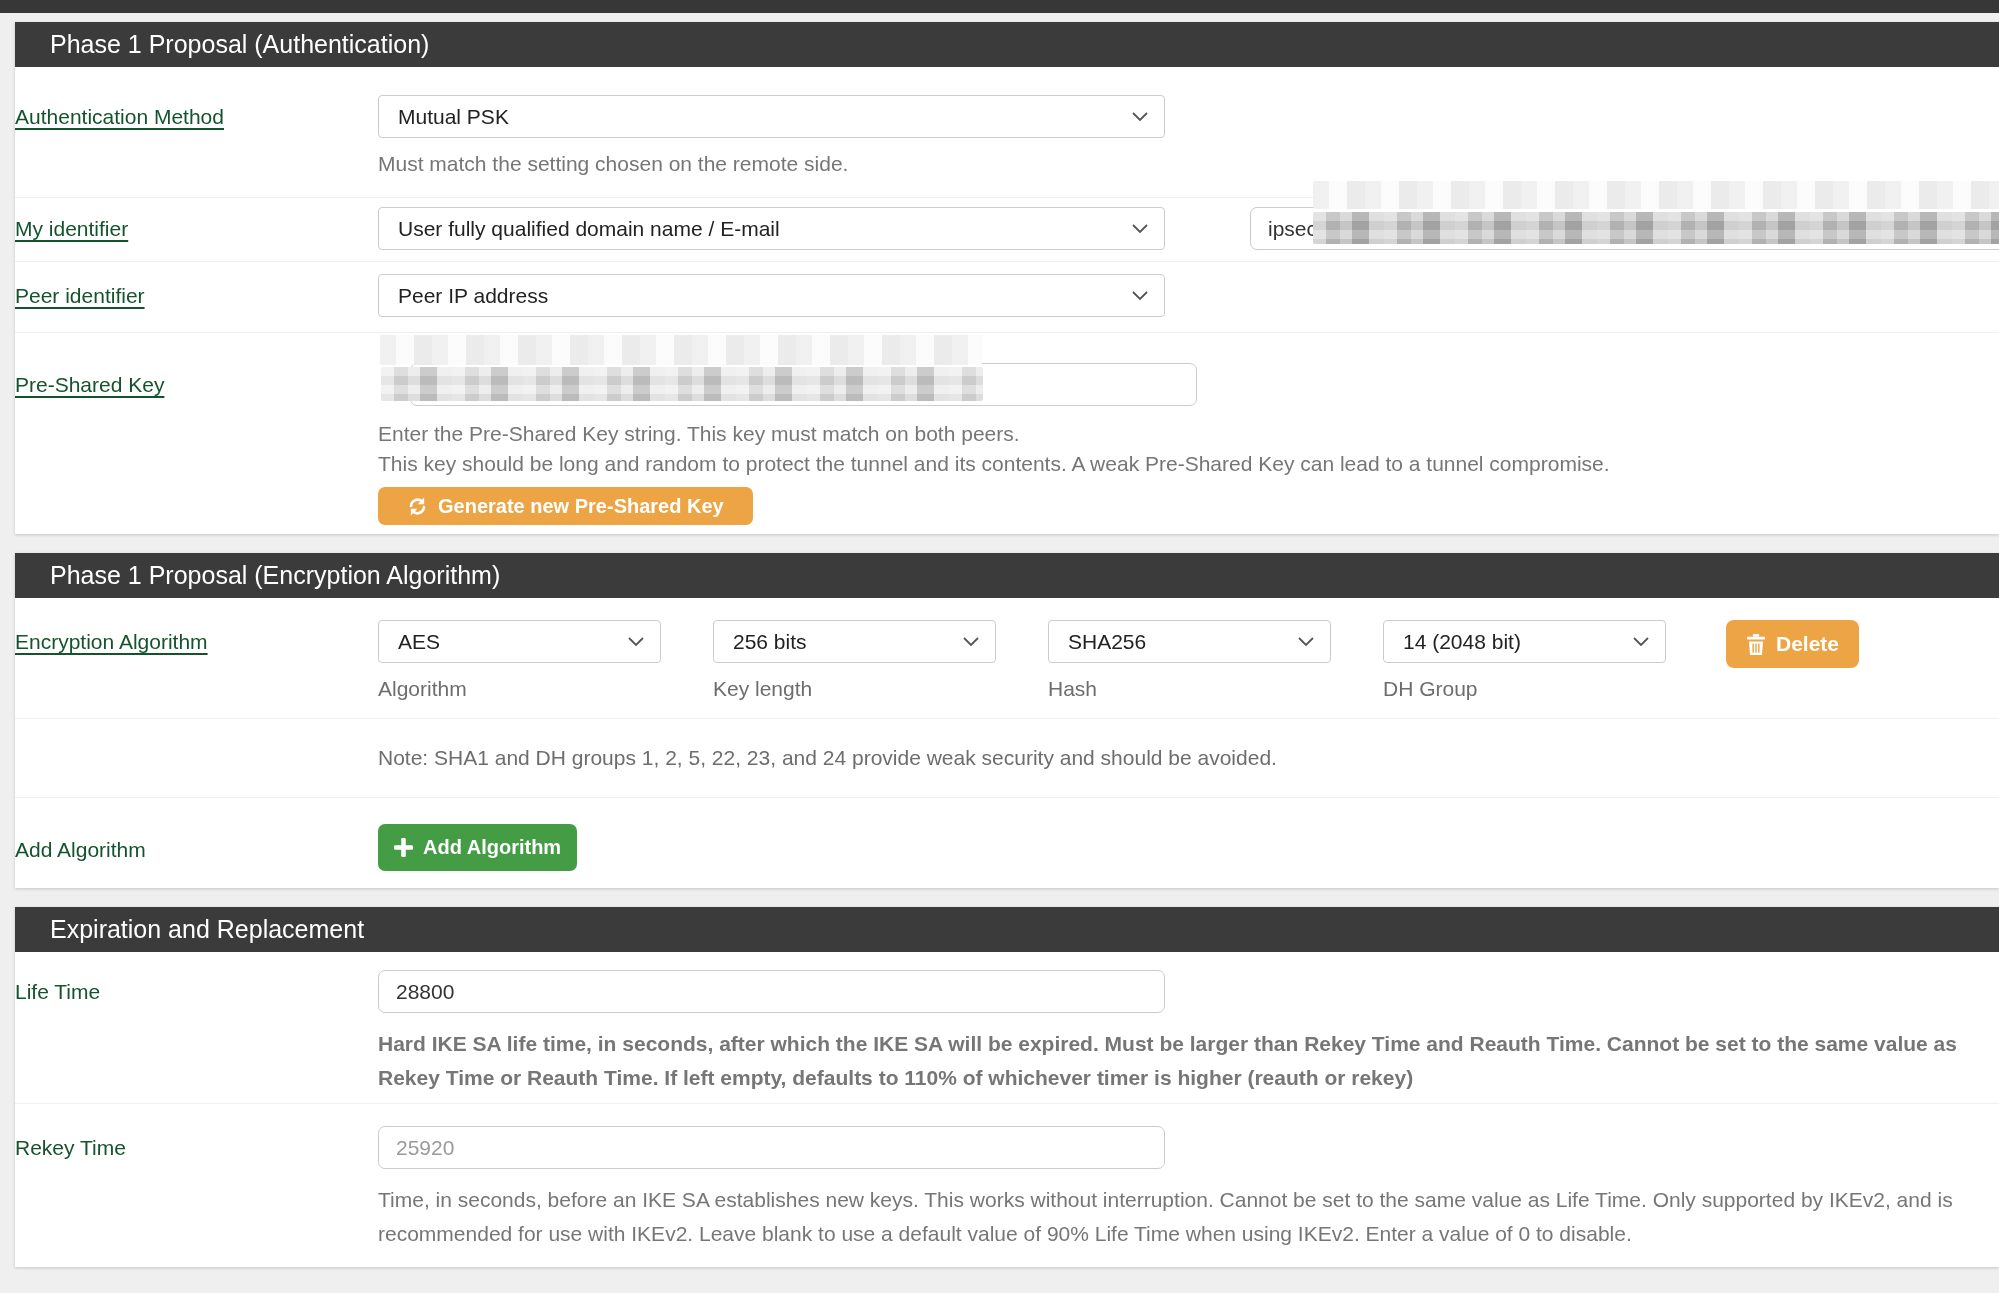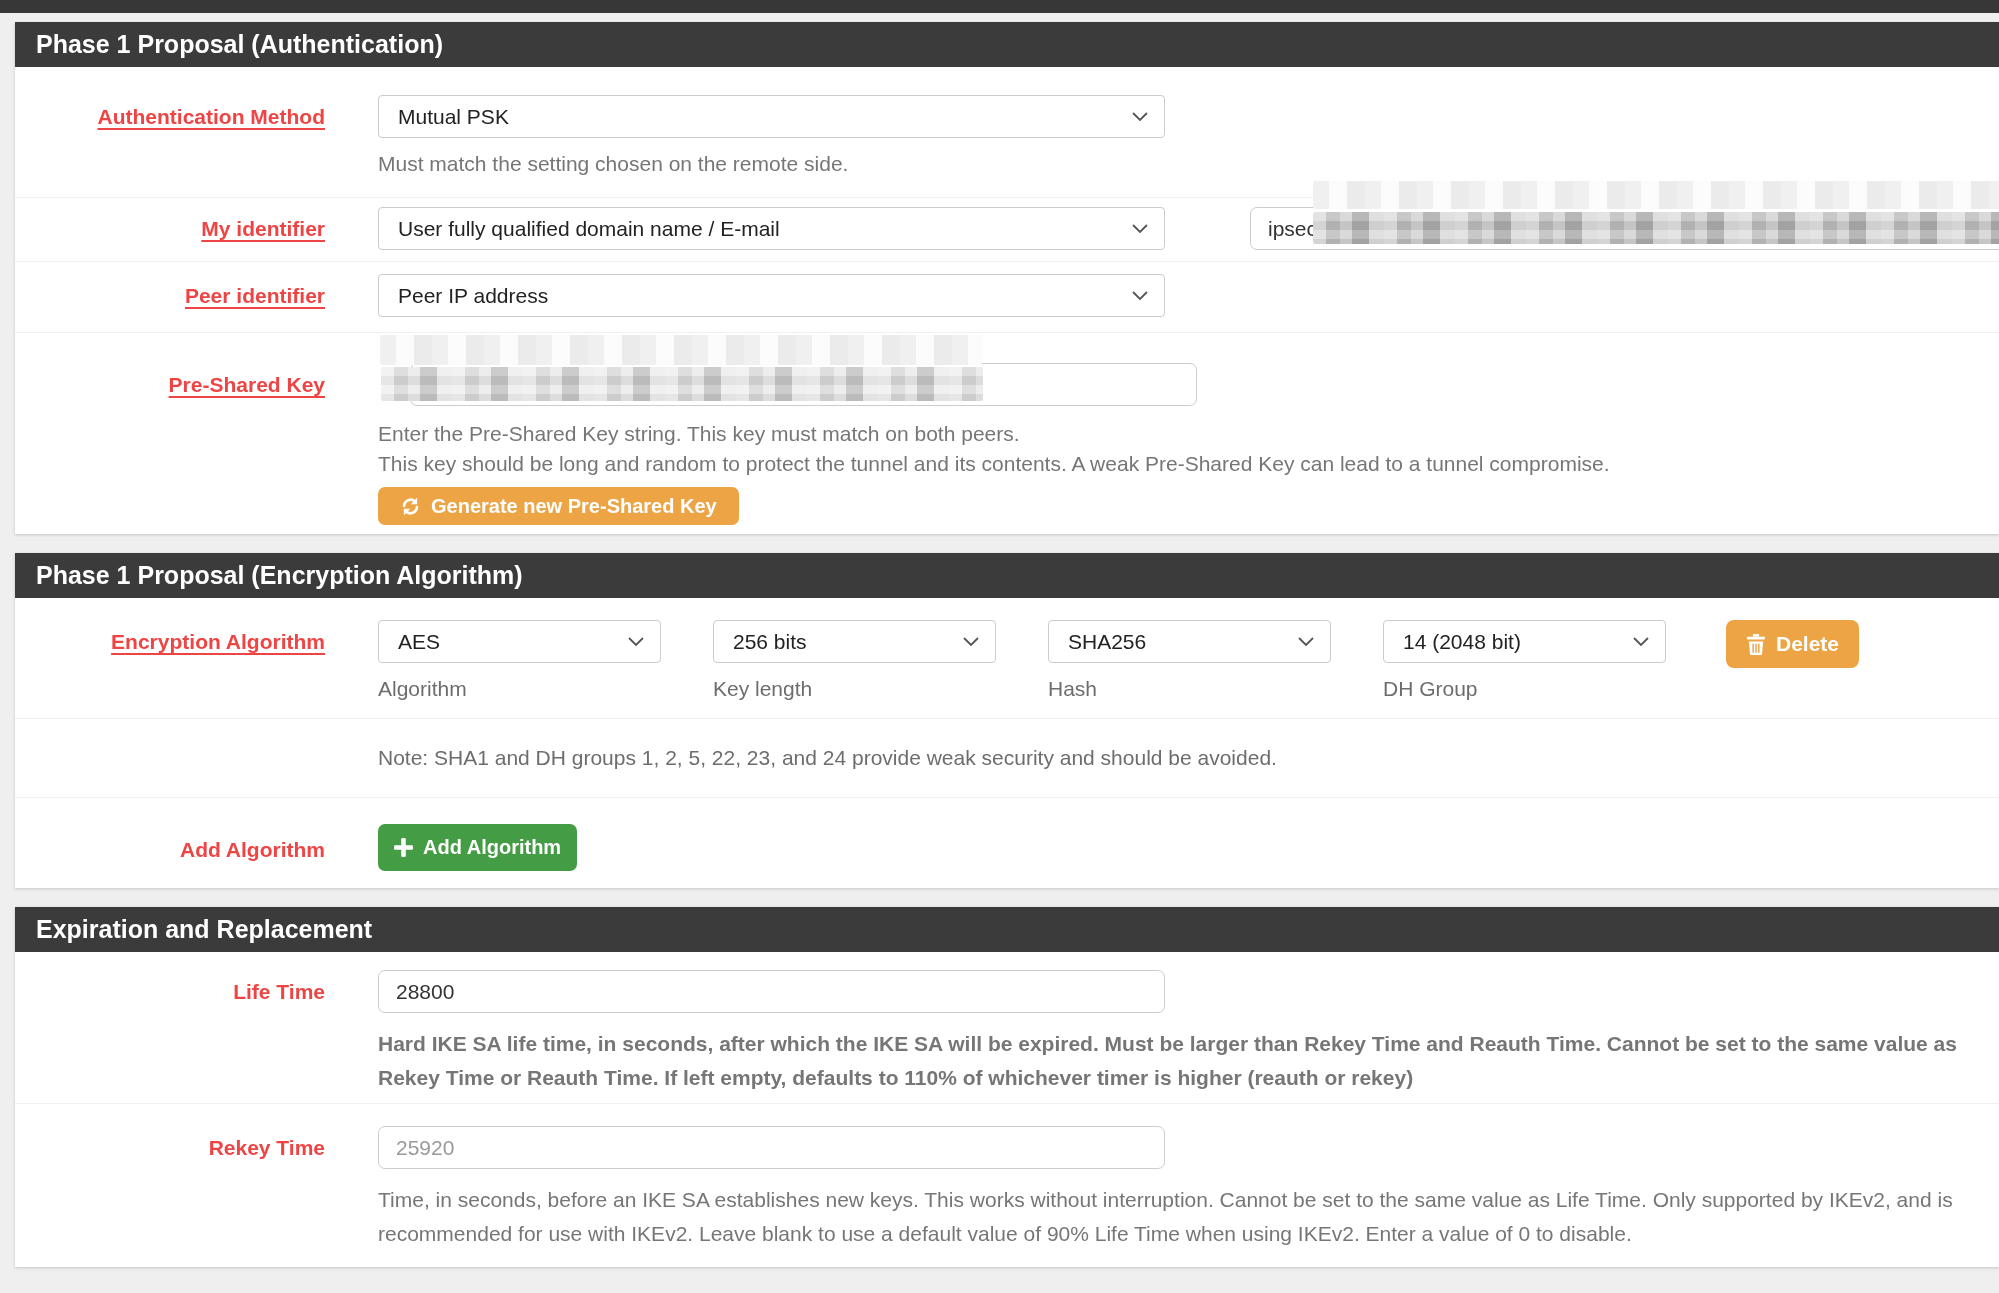--- a/index.html
+++ b/index.html
@@ -12,30 +12,30 @@
   .topbar{width:1999px;height:13px;background:#373737;}
   .content{padding:9px 0 0 15px;}
   .panel{
     background:#fff;
     box-shadow:0 1px 3px rgba(0,0,0,.18);
     margin-bottom:19px;
   }
   .panel-heading{
     background:#3b3b3b;color:#fff;
     height:45px;line-height:45px;
-    padding-left:21px;
-    font-size:25px;font-weight:bold;
+    padding-left:35px;
+    font-size:25px;font-weight:normal;
   }
   .panel-body{background:#fff;}
   .row{display:flex;}
   .row + .row{border-top:1px solid #f0f0f0;}
   .lbl-col{
     width:310px;flex:0 0 310px;
-    text-align:right;
-    font-weight:bold;color:#ef4444;
+    text-align:left;
+    font-weight:normal;color:#14532d;
     padding-top:10px;
   }
   .lbl.u{
     text-decoration:underline;
     text-decoration-thickness:2px;
     text-underline-offset:4px;
   }
   .ctl-col{margin-left:53px;flex:1 1 auto;position:relative;}
 
   
@@ -67,21 +67,21 @@
   .help2{line-height:34px;}
 
   
   .btn{
     display:inline-flex;align-items:center;gap:10px;
     border:none;border-radius:7px;
     color:#fff;font-family:inherit;font-weight:bold;
     cursor:pointer;
   }
   .btn-warn{background:#eda444;}
-  .btn-gen{height:38px;padding:0 22px;font-size:20px;margin-top:8px;}
+  .btn-gen{height:38px;padding:0 29px;font-size:20px;margin-top:8px;}
   .btn-del{height:48px;padding:0 20px;font-size:21px;margin-left:60px;border-radius:8px;}
   .btn-success{background:#449d44;height:47px;padding:0 16px;font-size:20px;}
 
   
   .enc-cols{display:flex;align-items:flex-start;}
   .enc-col{margin-right:52px;}
   .sub-lbl{color:#6d6d6d;margin-top:13px;line-height:26px;}
 
   .note-text{color:#6d6d6d;line-height:30px;}
 

